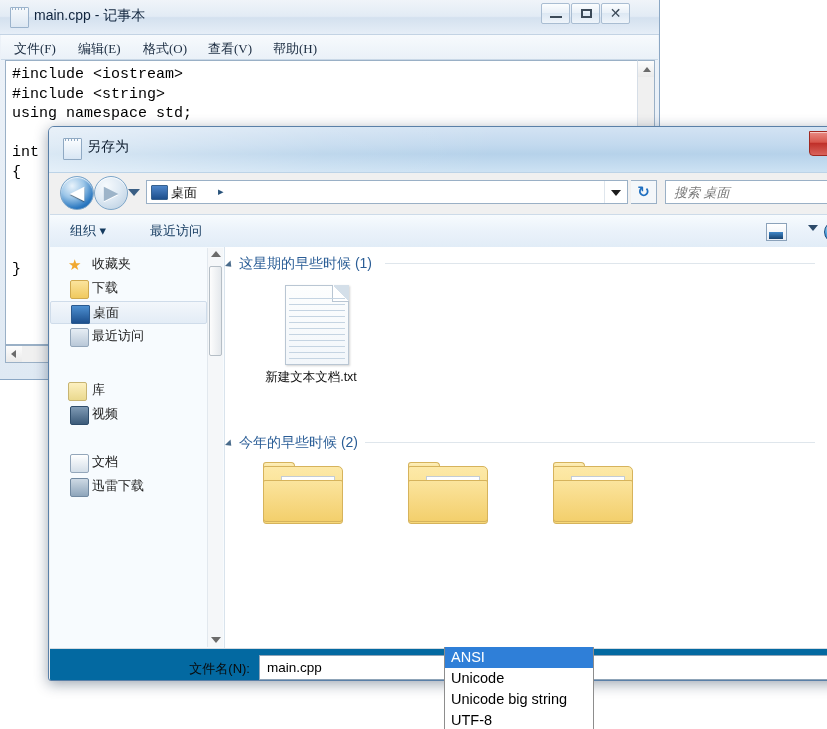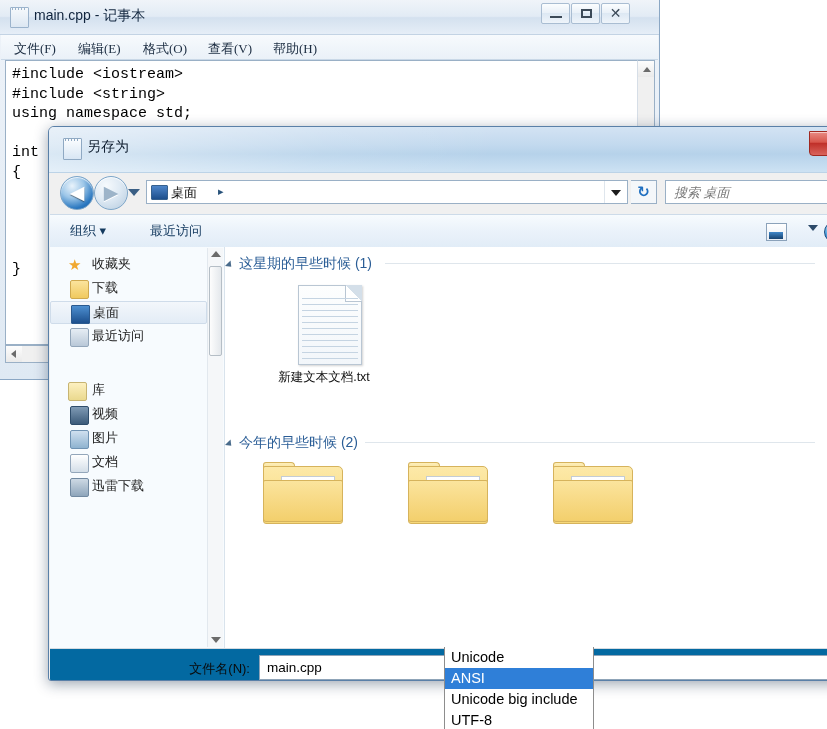--- a/index.html
+++ b/index.html
@@ -415,24 +415,20 @@
     </div>
 
     <div class="navitem" style="top:132px">
       <span class="nicon" style="left:18px;background:linear-gradient(to bottom,#fdf0c0,#ead98e);border:1px solid #c7b472;border-radius:2px;"></span>
       <span class="nlabel">库</span>
     </div>
     <div class="navitem" style="top:156px">
       <span class="nicon" style="background:linear-gradient(to bottom,#7f9ab4,#3c5b7a);border:1px solid #2f4d6b;border-radius:2px;"></span>
       <span class="nlabel">视频</span>
     </div>
-    <div class="navitem" style="top:180px">
-      <span class="nicon" style="background:linear-gradient(to bottom,#cfe0ef,#8fb3d0);border:1px solid #6f93b3;border-radius:2px;"></span>
-      <span class="nlabel">图片</span>
-    </div>
     <div class="navitem" style="top:204px">
       <span class="nicon" style="background:linear-gradient(to bottom,#ffffff,#d3dee8);border:1px solid #93a6ba;border-radius:2px;"></span>
       <span class="nlabel">文档</span>
     </div>
     <div class="navitem" style="top:228px">
       <span class="nicon" style="background:linear-gradient(to bottom,#cdd9e4,#8ea5bb);border:1px solid #7189a1;border-radius:2px;"></span>
       <span class="nlabel">迅雷下载</span>
     </div>
 
     <div id="nav-vscroll">
@@ -442,21 +438,21 @@
     </div>
   </div>
 
   <div id="pane-list">
     <div class="grouphdr" style="top:8px">
       <span class="grp-tri" style="left:-12px;top:6px;transform:rotate(45deg);"></span>
       <span>这星期的早些时候 (1)</span>
     </div>
     <div class="grp-rule" style="left:160px;top:16px;width:430px;"></div>
 
-    <div class="fileitem" style="left:39px;top:38px">
+    <div class="fileitem" style="left:26px;top:38px">
       <div class="txticon">
         <div class="fold"></div>
         <div class="lines"></div>
       </div>
       <div class="filelabel" style="margin-top:84px">新建文本文档.txt</div>
     </div>
 
     <div class="grouphdr" style="top:187px">
       <span class="grp-tri" style="left:-12px;top:6px;transform:rotate(45deg);"></span>
       <span>今年的早些时候 (2)</span>
@@ -507,17 +503,17 @@
     <div id="fn-input">
       <div id="fn-value">main.cpp</div>
 
     </div>
 
   </div>
 
 </div>
 
 <div id="enc-list">
+  <div class="enc-opt sel">ANSI</div>
   <div class="enc-opt">Unicode</div>
-  <div class="enc-opt sel">ANSI</div>
-  <div class="enc-opt">Unicode big include</div>
+  <div class="enc-opt">Unicode big string</div>
   <div class="enc-opt">UTF-8</div>
 </div>
 
 </body></html>

